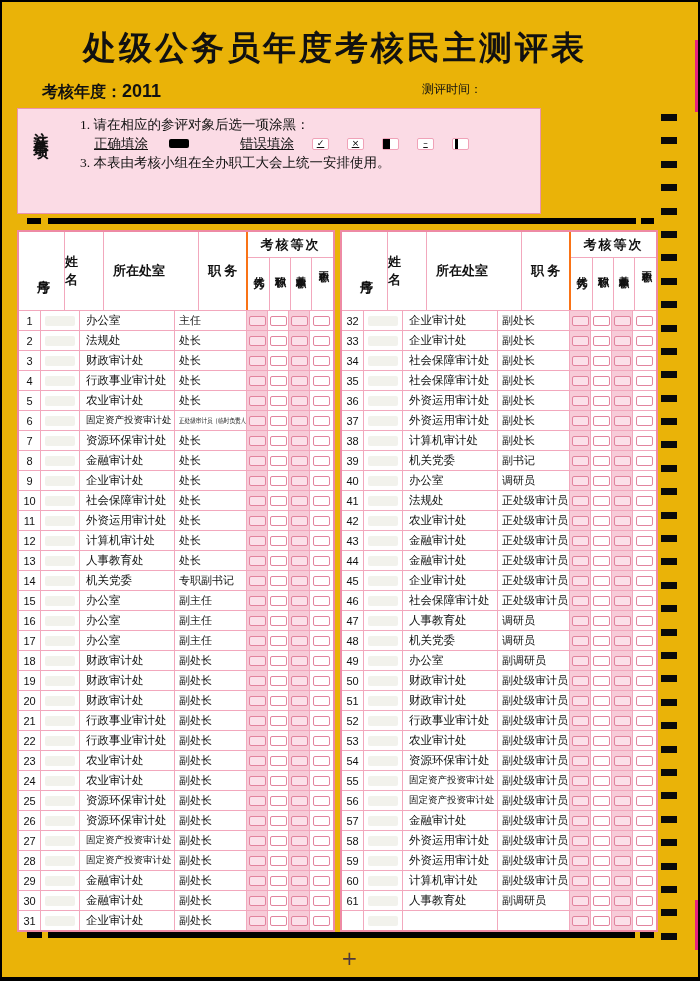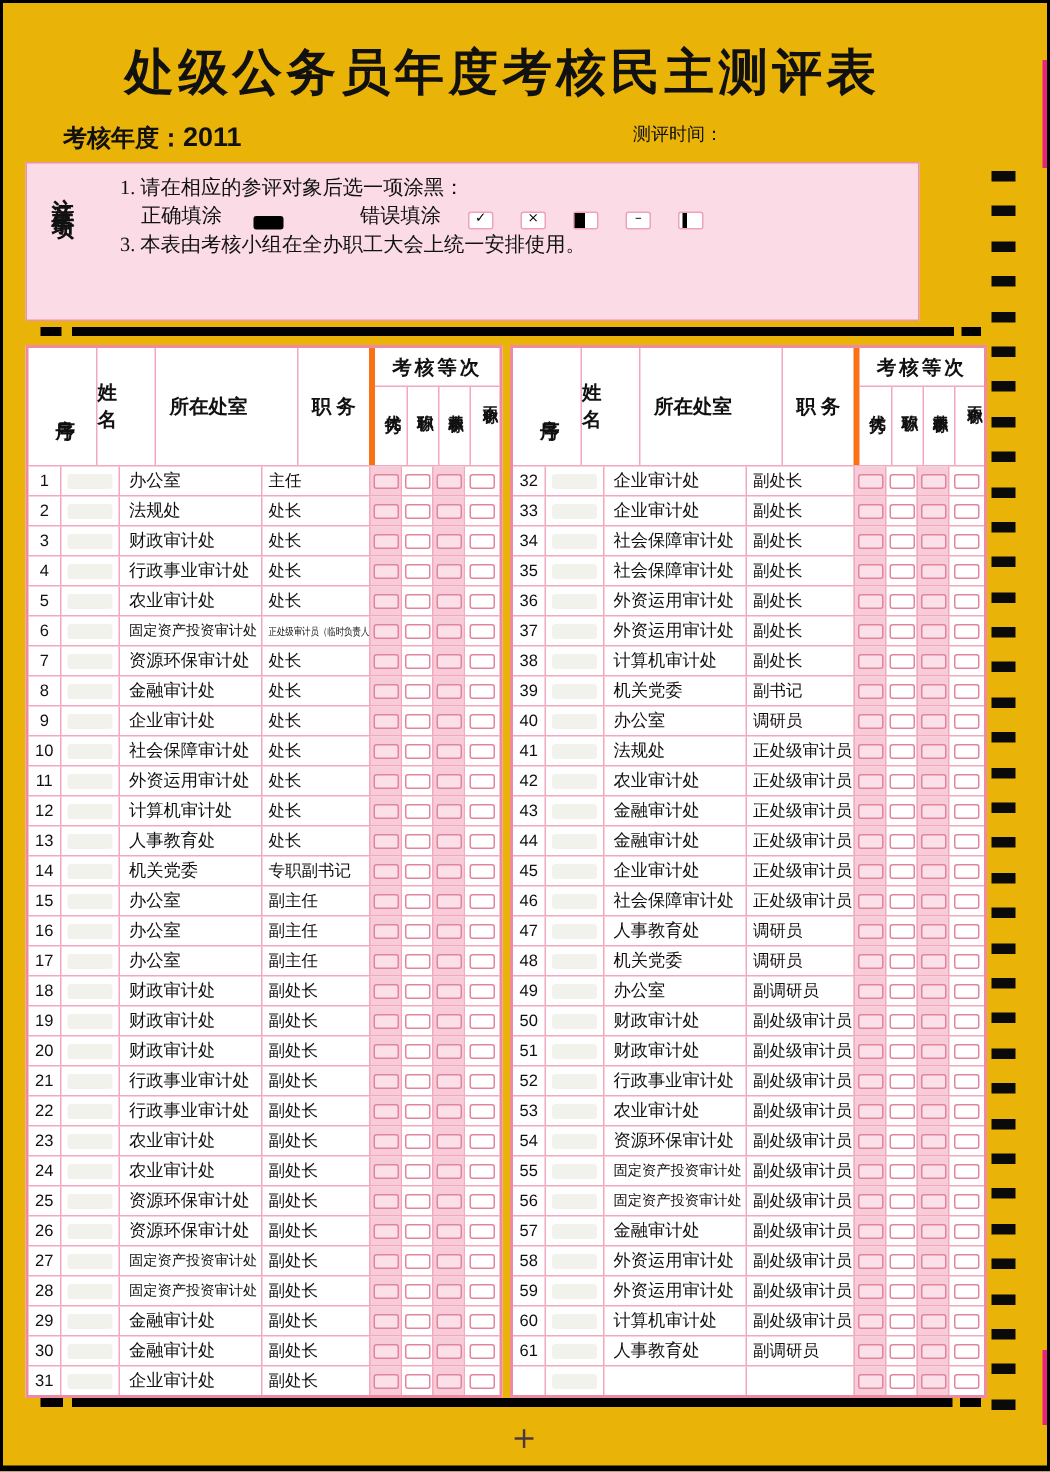--- a/index.html
+++ b/index.html
@@ -8,47 +8,47 @@
     background:#eab308;border:2px solid #000;border-bottom-width:4px;overflow:hidden;
     font-family:"Liberation Serif","DejaVu Serif",serif;color:#111;
   }
   
   .title{position:absolute;top:24px;left:0;right:30px;text-align:center;
     font-size:33px;font-weight:bold;letter-spacing:3px;}
   .meta-year{position:absolute;left:40px;top:79px;font-size:16px;font-weight:bold;}
   .meta-year .val{font-weight:bold;font-family:"Liberation Sans",sans-serif;font-size:18px;}
   .meta-time{position:absolute;left:420px;top:79px;font-size:12px;font-weight:normal;}
   
-  .notice{position:absolute;left:15px;top:106px;width:596px;height:106px;box-sizing:border-box;
+  .notice{position:absolute;left:15px;top:106px;width:524px;height:106px;box-sizing:border-box;
     background:#fbdbe5;border:1px solid #ec93ab;}
   .notice-side{position:absolute;left:13px;top:10px;writing-mode:vertical-rl;text-orientation:upright;
     font-size:15px;font-weight:bold;letter-spacing:5px;height:92px;}
   .notice-body{position:absolute;left:62px;top:6px;font-size:13.5px;line-height:19px;white-space:nowrap;}
-  .demo-line{padding-left:14px;display:flex;align-items:flex-end;gap:15px;}
+  .demo-line{padding-left:14px;display:flex;align-items:center;gap:15px;text-decoration:underline;}
   .correct-mark{display:inline-block;width:20px;height:9px;background:#000;border-radius:2px;margin:0 10px 0 6px;}
   .wrong-label{margin-left:26px;}
   .wbox{display:inline-block;position:relative;width:15px;height:10px;border:1px solid #f0a2b8;border-radius:2px;
     margin-left:3px;vertical-align:middle;text-align:center;line-height:9px;font-size:9px;
     font-family:"DejaVu Sans",sans-serif;color:#000;background:#fff;}
   .wbox.half::before{content:"";position:absolute;left:0;top:0;bottom:0;width:7px;background:#000;}
   .wbox.vbar::before{content:"";position:absolute;left:2px;top:0;bottom:0;width:3px;background:#000;}
   
   .sq{position:absolute;height:6px;background:#000;}
   .bar{position:absolute;height:6px;background:#000;}
   
   .ftable{position:absolute;top:228px;width:318px;box-sizing:border-box;border:2px solid #ee8aa4;background:#fff;}
   .ftable.left{left:15px;}
   .ftable.right{left:338px;}
   .thead{display:grid;grid-template-columns:21px 39px 95px 72px 87px;height:78px;}
   .h{border-left:1px solid #f2a8bd;display:flex;align-items:center;justify-content:center;
     font-size:13px;font-weight:bold;margin-left:24px;}
   .thead .h:first-child{border-left:none;}
   .vtext{writing-mode:vertical-rl;text-orientation:upright;}
   .h.seqh{font-size:13px;letter-spacing:2px;}
-  .gradeblock{display:flex;flex-direction:column;border-left:4px solid #f97316;}
+  .gradeblock{display:flex;flex-direction:column;border-left:2px solid #f97316;}
   .gtitle{height:26px;box-sizing:border-box;border-bottom:1px solid #f2a8bd;display:flex;align-items:center;
     justify-content:center;font-size:13px;font-weight:bold;letter-spacing:2px;}
   .gsubs{flex:1;display:grid;grid-template-columns:21px 21px 21px 24px;}
   .gsub{border-left:1px solid #f2a8bd;display:flex;align-items:center;justify-content:center;
     font-weight:bold;overflow:hidden;}
   .gsub:first-child{border-left:none;}
   .gs2{font-size:11px;letter-spacing:2px;height:34px;}
   .gs4{font-size:10px;line-height:11px;height:32px;letter-spacing:1px;}
   .gs3{font-size:10px;letter-spacing:1px;height:42px;}
   .tbody .trow{display:grid;grid-template-columns:21px 39px 95px 72px 21px 21px 21px 24px;

